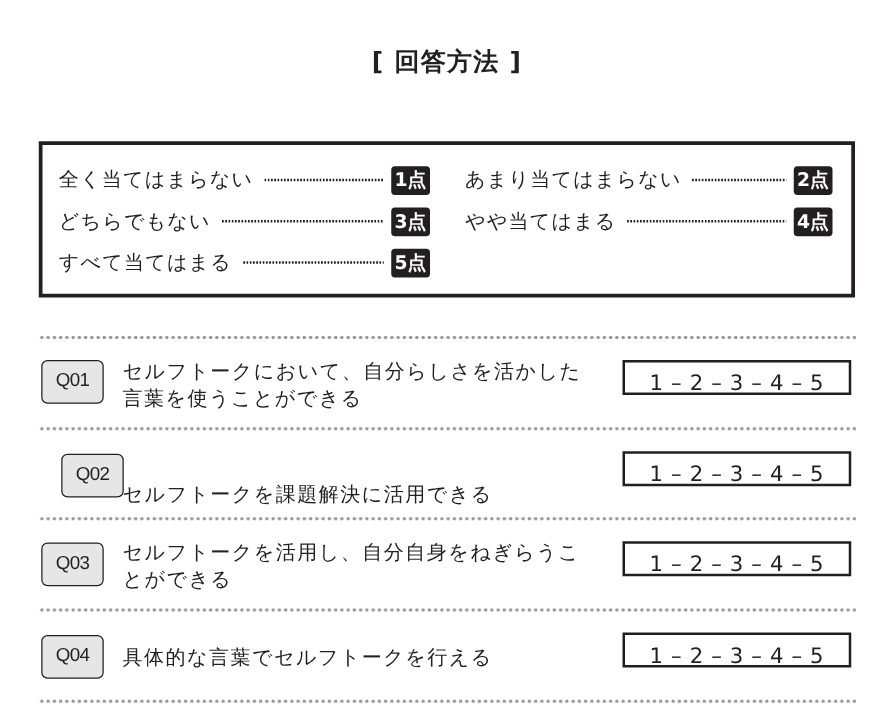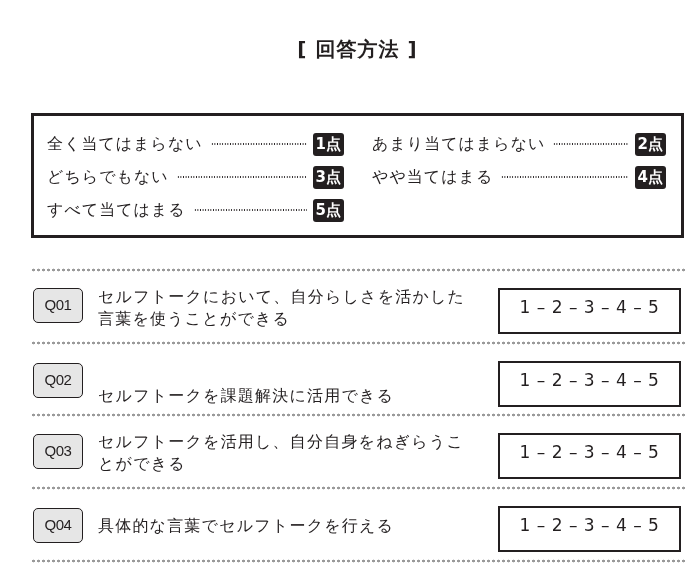--- a/index.html
+++ b/index.html
@@ -42,21 +42,21 @@
     position: absolute; left: 2px; width: 50px; height: 35px;
     background: #e6e6e6; border: 1.6px solid #231f20; border-radius: 5px;
     font-family: "Liberation Sans", sans-serif; font-size: 15px; line-height: 32px;
     text-align: center; letter-spacing: -0.5px;
   }
   .qtext {
     position: absolute; left: 67px; width: 400px; font-size: 16px; line-height: 22px;
     letter-spacing: 1.2px;
   }
   .score {
-    position: absolute; left: 467px; width: 183px; height: 46px;
+    position: absolute; left: 467px; width: 183px; height: 28px;
     border: 2.5px solid #231f20; font-size: 17px; text-align: center; line-height: 35px;
     letter-spacing: 0.5px; white-space: pre;
   }
 </style>
 </head>
 <body>
 
 <div class="title">
   <span class="br">[</span><span>回答方法</span><span class="br">]</span>
 </div>
@@ -96,21 +96,21 @@
   <div class="qtext" style="top:6px;">
     <div>セルフトークにおいて、自分らしさを活かした</div>
     <div>言葉を使うことができる</div>
   </div>
   <div class="score" style="top:8px;">1 – 2 – 3 – 4 – 5</div>
 </div>
 
 <div class="dotline" style="top:341px;"></div>
 
 <div class="qrow" style="top:353px;">
-  <div class="qbadge" style="top:10px;">Q02</div>
+  <div class="qbadge" style="top:10px;margin-left:16px;">Q02</div>
   <div class="qtext" style="top:32px;">
     <div>セルフトークを課題解決に活用できる</div>
   </div>
   <div class="score" style="top:8px;">1 – 2 – 3 – 4 – 5</div>
 </div>
 
 <div class="dotline" style="top:413px;"></div>
 
 <div class="qrow" style="top:425px;">
   <div class="qbadge" style="top:9px;">Q03</div>

